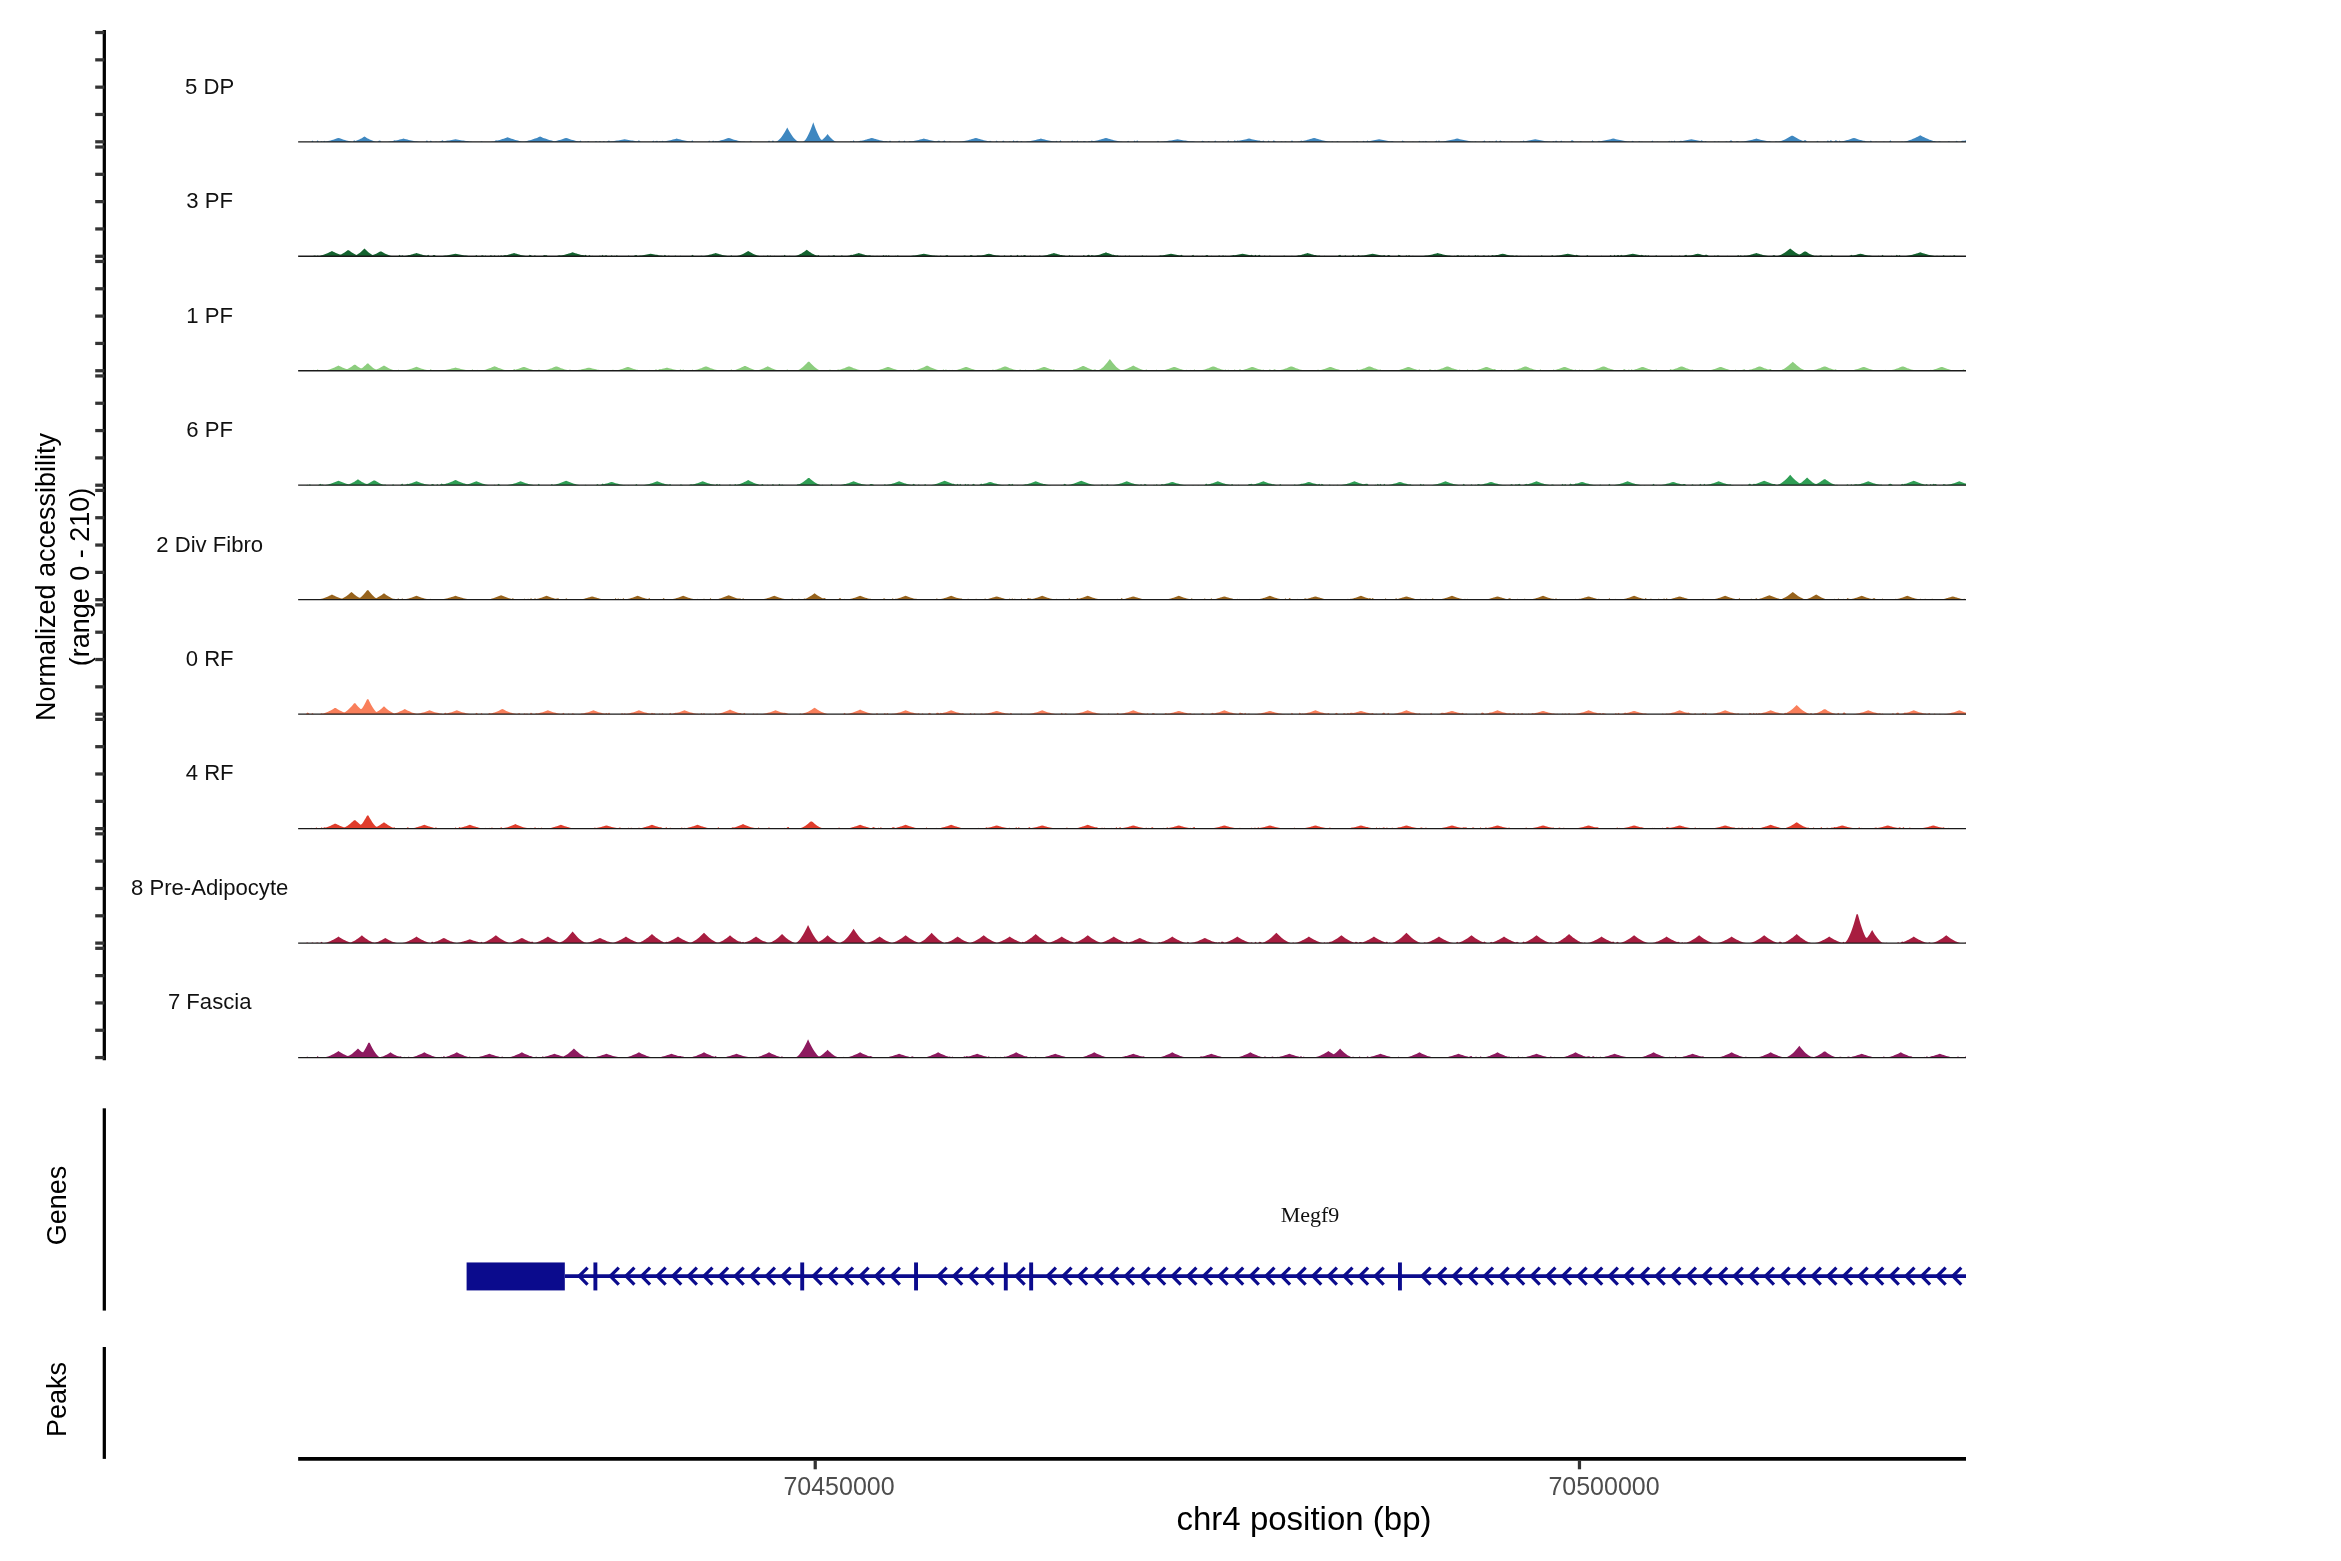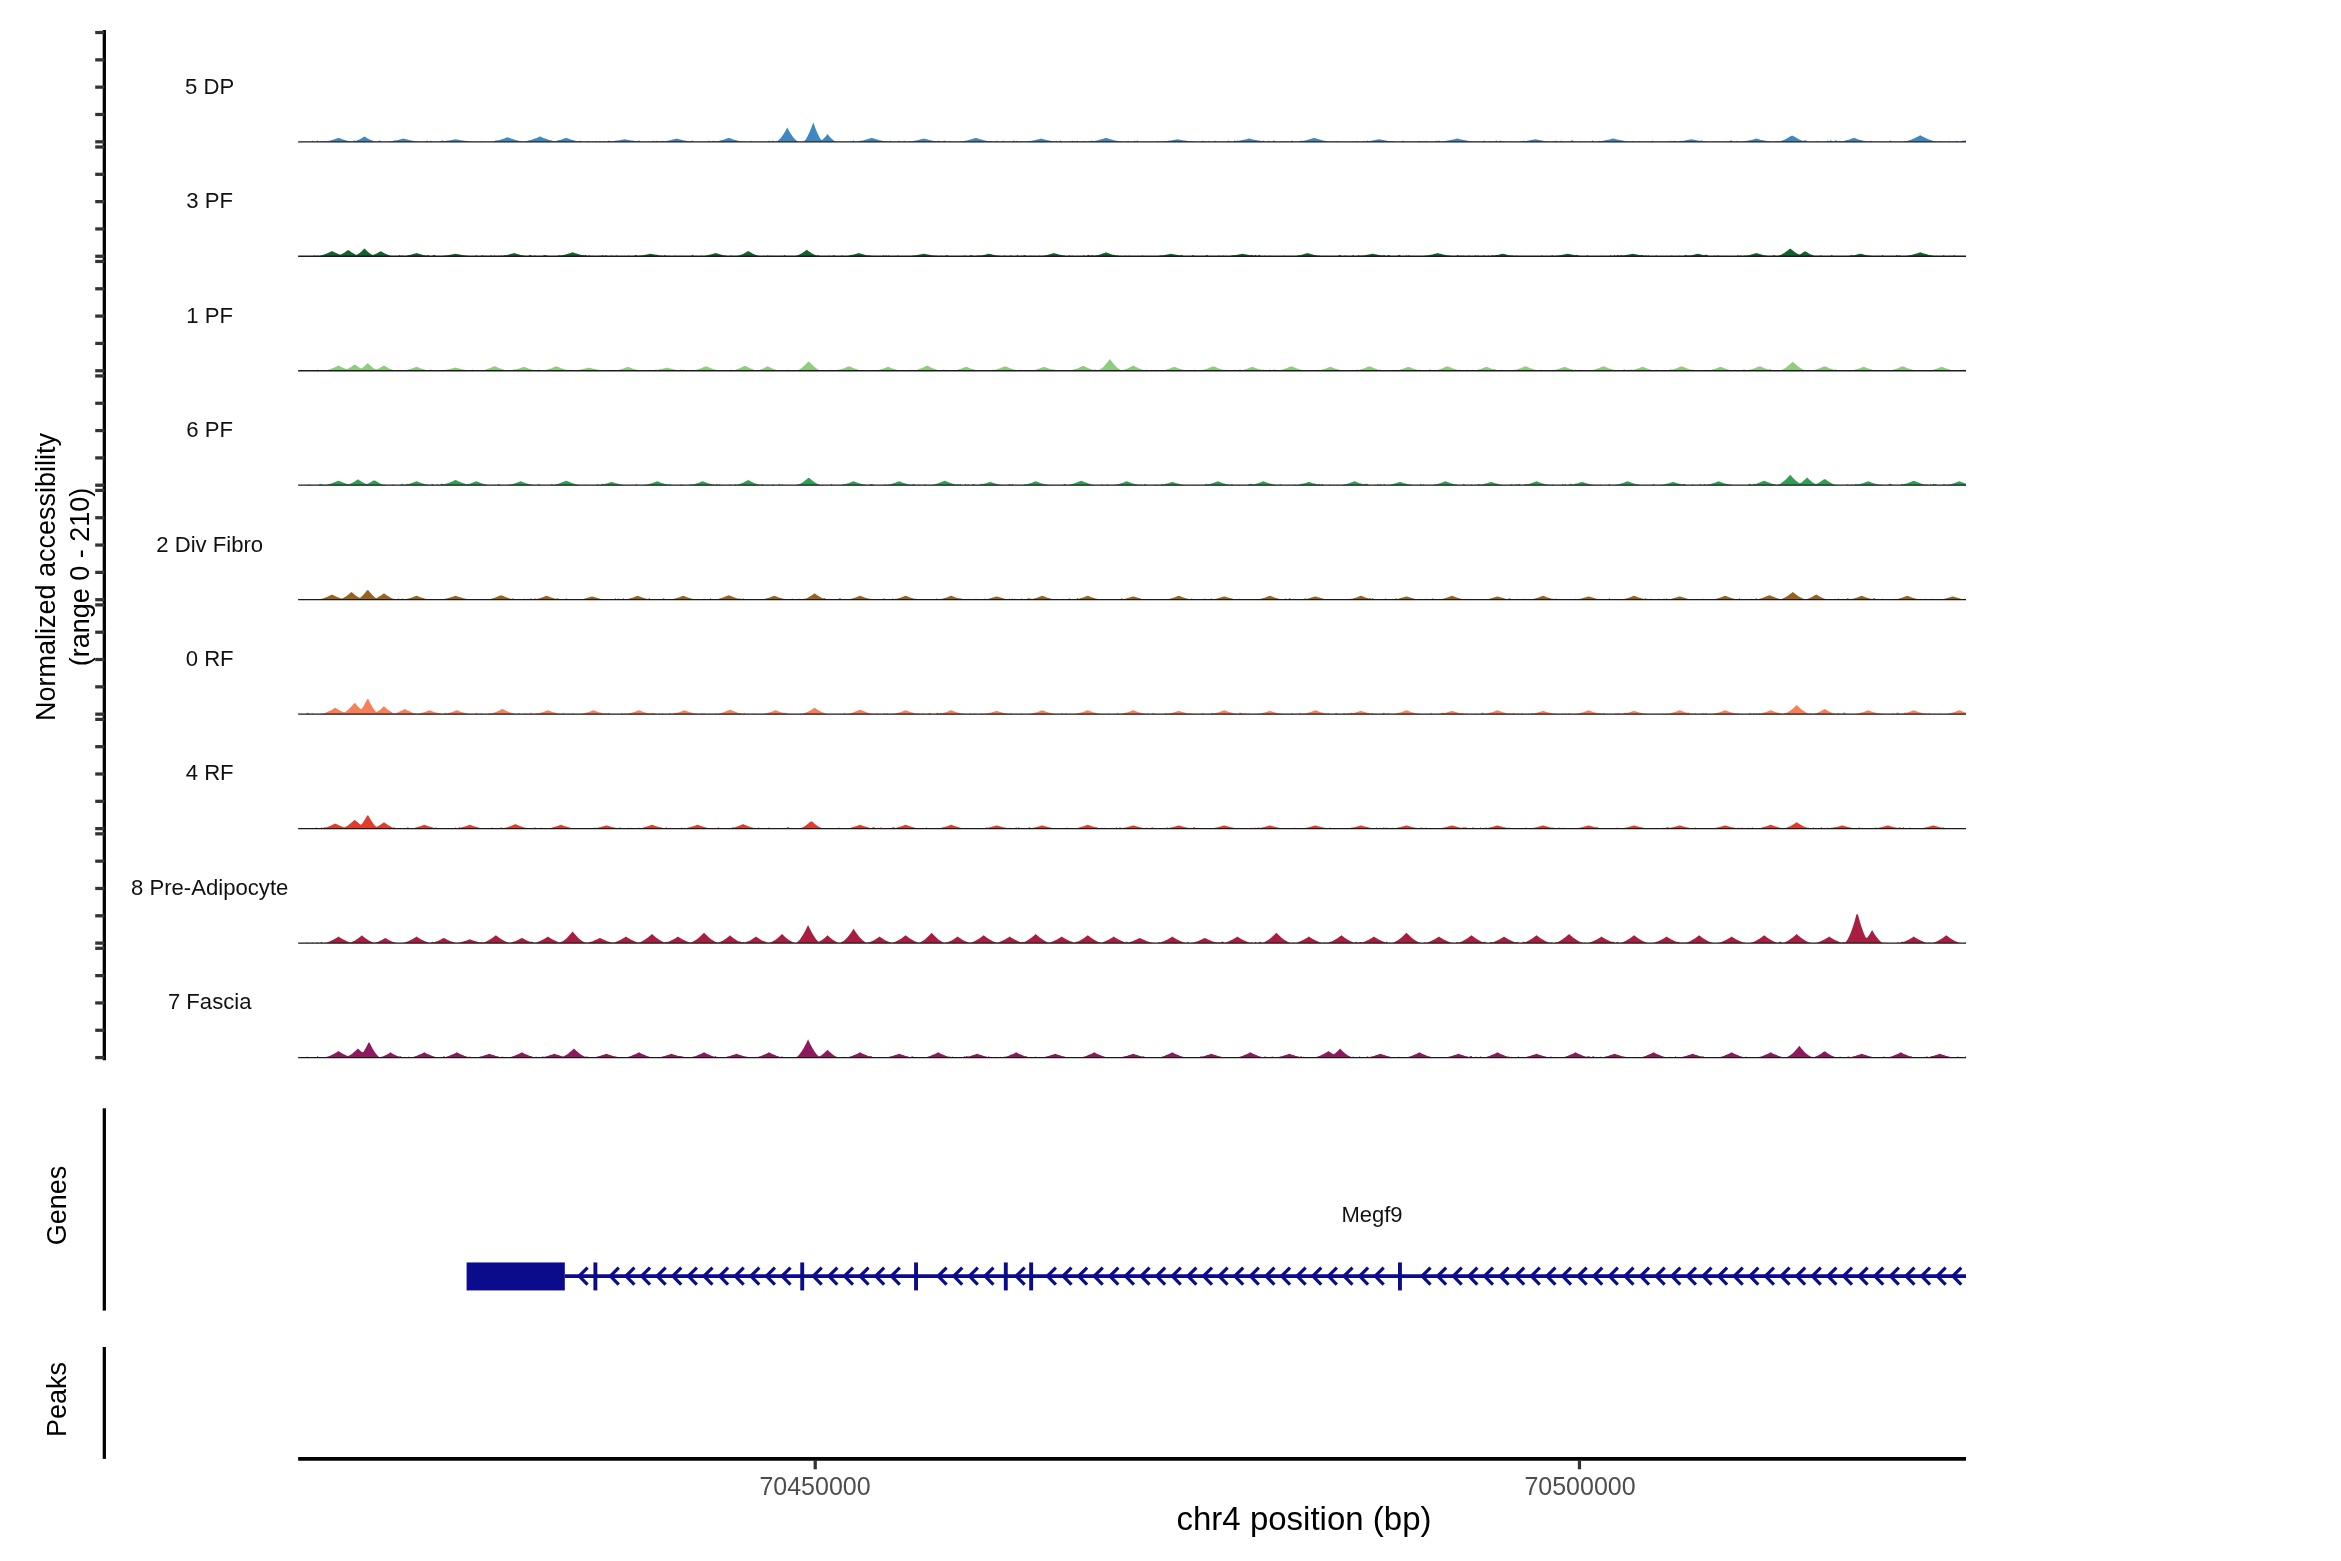--- a/index.html
+++ b/index.html
@@ -2,21 +2,21 @@
 <html style="font-size:10.4px"><head>
 <meta charset="utf-8">
 <style>
   html,body{margin:0;padding:0;background:#ffffff;}
   #fig{position:relative;width:1966px;height:1561px;background:#ffffff;overflow:hidden;
        font-family:"Liberation Sans", sans-serif;}
   #plot-svg{position:absolute;left:0;top:0;}
   .abs{position:absolute;}
   .ylab{transform:rotate(-90deg);text-align:center;font-size:27px;line-height:34px;color:#000;}
   .seclab{transform:rotate(-90deg);text-align:center;font-size:27px;color:#000;}
-  .ticklab{font-size:25px;color:#4d4d4d;white-space:nowrap;transform:translateX(-50%);}
+  .ticklab{font-size:25px;color:#4d4d4d;white-space:nowrap;transform:translateX(-50%);margin-left:24px;}
   .xlab{font-size:33px;color:#000;white-space:nowrap;transform:translateX(-50%);}
   .genename{font-size:22px;color:#111;white-space:nowrap;transform:translateX(-50%);}
 </style>
 </head>
 <body>
 
 <div id="fig">
   <svg id="plot-svg" width="2342" height="1561" viewBox="0 0 3600 2400">
       <g>
         <line x1="160" y1="46" x2="160" y2="1630" stroke="#000" stroke-width="5"></line>
@@ -224,20 +224,20 @@
 
   <div class="abs ylab" id="ylabel" style="width: 846px; height: 72px; left: -358px; top: 541px;">
     <div>Normalized accessibility</div>
     <div>(range 0 - 210)</div>
   </div>
 
   <div class="abs seclab" id="genes-label" style="width: 195px; height: 39px; line-height: 39px; left: -40px; top: 1186px;">Genes</div>
 
   <div class="abs seclab" id="peaks-label" style="width: 195px; height: 39px; line-height: 39px; left: -40px; top: 1380px;">Peaks</div>
 
-  <div class="abs genename" id="gene-name" style="left: 1372px; top: 1202px;">Megf9</div>
+  <div class="abs genename" id="gene-name" style="left: 1310px; top: 1202px; font-family: Liberation Serif, serif;">Megf9</div>
 
   <div class="abs ticklab" id="xtick0" style="left: 815px; top: 1472px;">70450000</div>
   <div class="abs ticklab" id="xtick1" style="left: 1580px; top: 1472px;">70500000</div>
 
   <div class="abs xlab" id="xlabel" style="left: 1304px; top: 1500px;">chr4 position (bp)</div>
 </div>
 
 
 </body></html>

